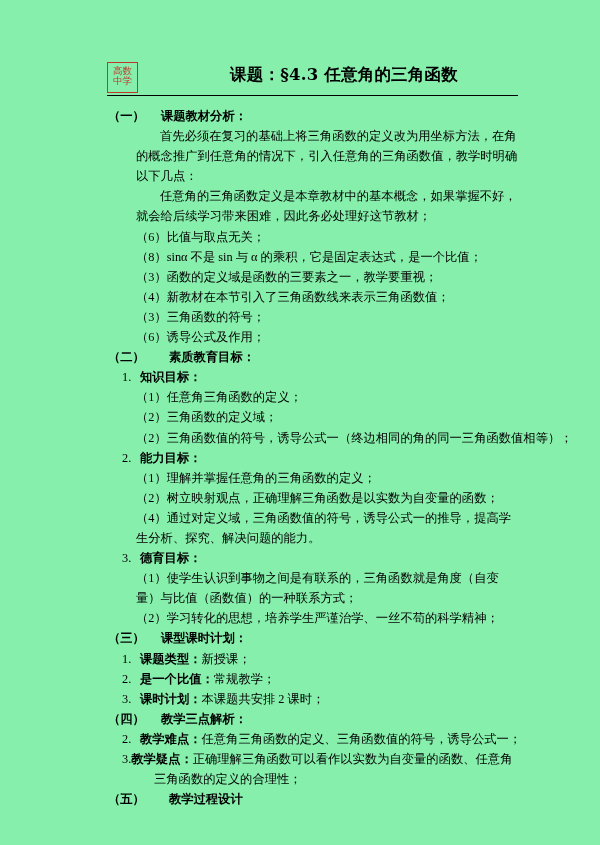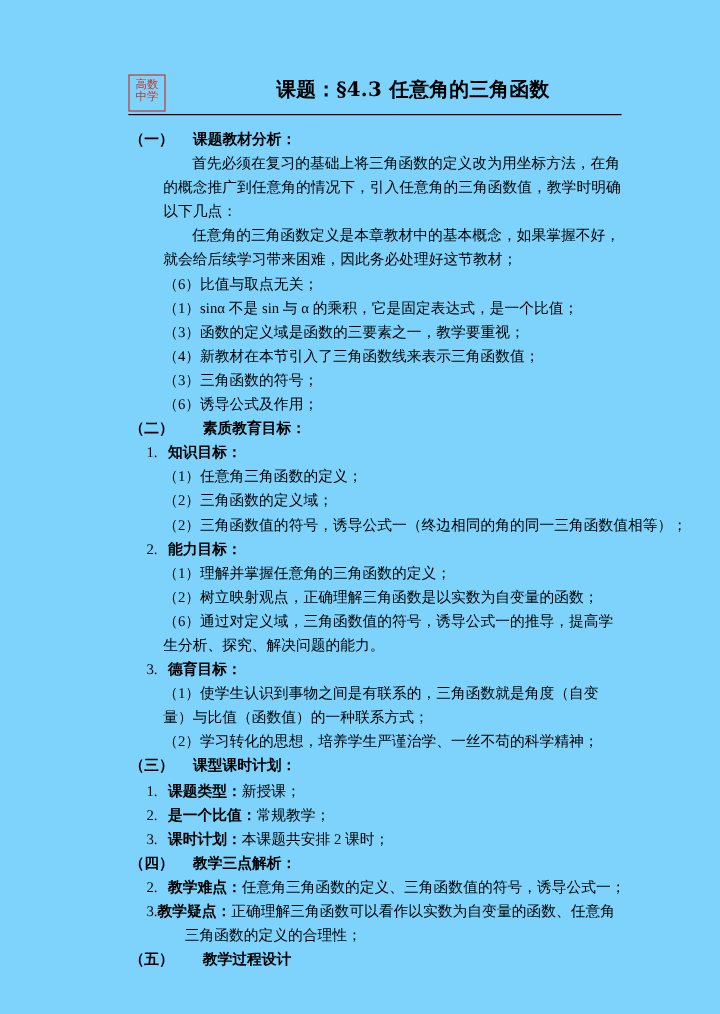--- a/index.html
+++ b/index.html
@@ -14,21 +14,21 @@
     color: #000000;
     position: relative;
     overflow: hidden;
   }
   .page {
     position: absolute;
     left: 0;
     top: 0;
     width: 600px;
     height: 845px;
-    background: #7dd3fc;
+    background: #86efac;
   }
   .content {
     position: absolute;
     left: 108px;
     top: 62px;
     width: 410px;
   }
   
   .header-row {
     position: relative;
@@ -127,21 +127,21 @@
     </div>
 
     <div class="body">
 
       <div class="line sec-head">
         <span class="sec-label">（一）</span><span class="sec-title">课题教材分析：</span>
       </div>
       <div class="hang2" style="text-indent:24px;">首先必须在复习的基础上将三角函数的定义改为用坐标方法，在角的概念推广到任意角的情况下，引入任意角的三角函数值，教学时明确以下几点：</div>
       <div class="hang2" style="text-indent:24px;">任意角的三角函数定义是本章教材中的基本概念，如果掌握不好，就会给后续学习带来困难，因此务必处理好这节教材；</div>
       <div class="line indent2">（6）比值与取点无关；</div>
-      <div class="line indent2">（1）sinα 不是 sin 与 α 的乘积，它是固定表达式，是一个比值；</div>
+      <div class="line indent2">（8）sinα 不是 sin 与 α 的乘积，它是固定表达式，是一个比值；</div>
       <div class="line indent2">（3）函数的定义域是函数的三要素之一，教学要重视；</div>
       <div class="line indent2">（4）新教材在本节引入了三角函数线来表示三角函数值；</div>
       <div class="line indent2">（3）三角函数的符号；</div>
       <div class="line indent2">（6）诱导公式及作用；</div>
 
       <div class="line sec-head">
         <span class="sec-label">（二）</span><span class="sec-title" style="padding-left:24px;">素质教育目标：</span>
       </div>
 
       <div class="line numitem">
@@ -149,21 +149,21 @@
       </div>
       <div class="line indent2">（1）任意角三角函数的定义；</div>
       <div class="line indent2">（2）三角函数的定义域；</div>
       <div class="line indent2">（2）三角函数值的符号，诱导公式一（终边相同的角的同一三角函数值相等）；</div>
 
       <div class="line numitem">
         <span class="n">2.</span><span class="bold">能力目标：</span>
       </div>
       <div class="line indent2">（1）理解并掌握任意角的三角函数的定义；</div>
       <div class="line indent2">（2）树立映射观点，正确理解三角函数是以实数为自变量的函数；</div>
-      <div class="hang2">（6）通过对定义域，三角函数值的符号，诱导公式一的推导，提高学生分析、探究、解决问题的能力。</div>
+      <div class="hang2">（4）通过对定义域，三角函数值的符号，诱导公式一的推导，提高学生分析、探究、解决问题的能力。</div>
 
       <div class="line numitem">
         <span class="n">3.</span><span class="bold">德育目标：</span>
       </div>
       <div class="hang2">（1）使学生认识到事物之间是有联系的，三角函数就是角度（自变量）与比值（函数值）的一种联系方式；</div>
       <div class="line indent2">（2）学习转化的思想，培养学生严谨治学、一丝不苟的科学精神；</div>
 
       <div class="line sec-head">
         <span class="sec-label">（三）</span><span class="sec-title">课型课时计划：</span>
       </div>

